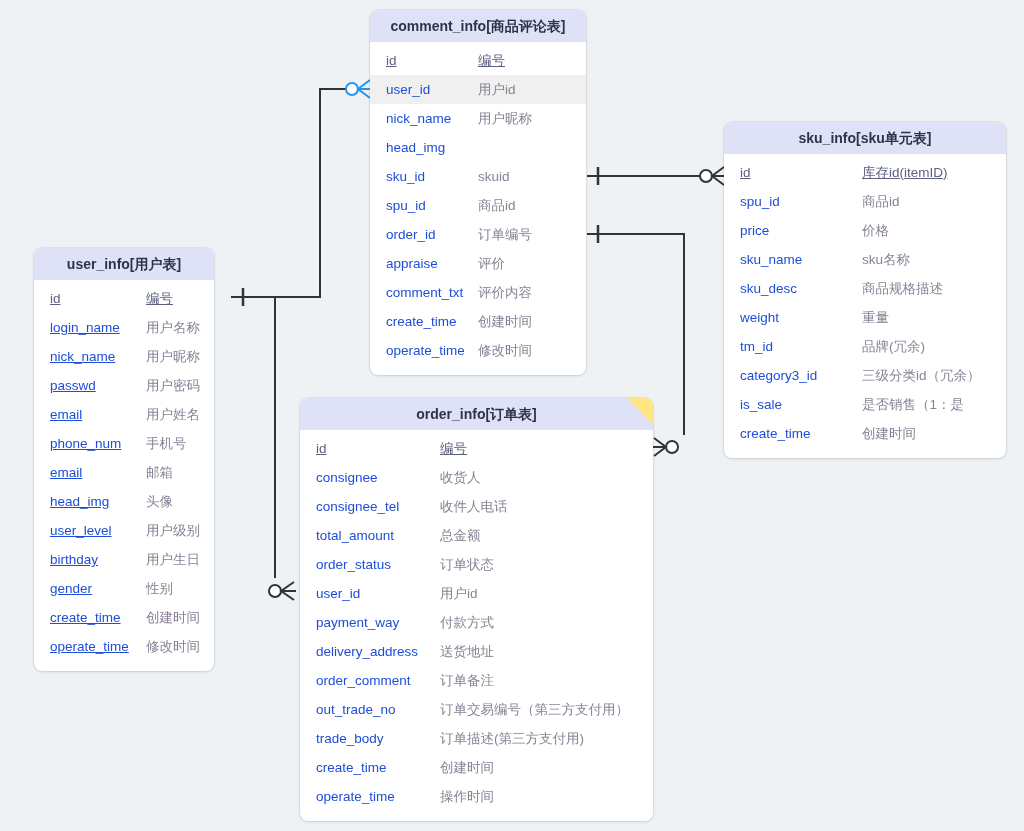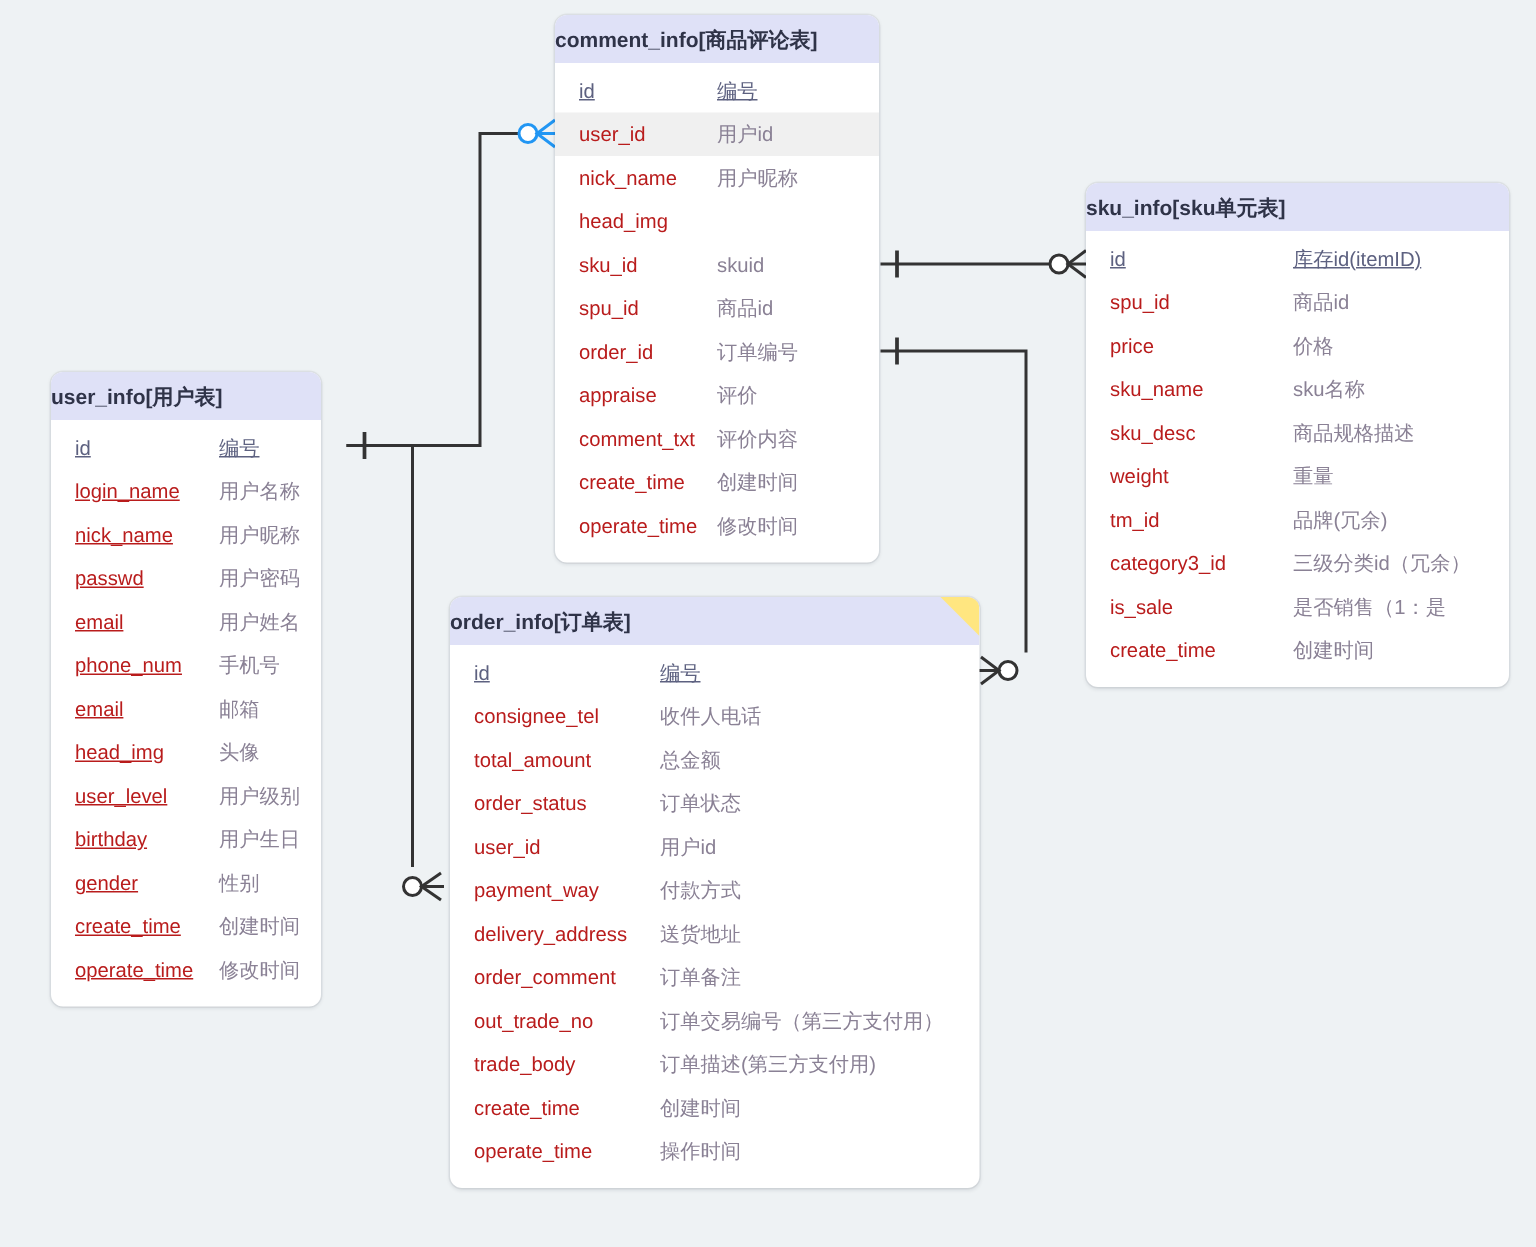--- a/index.html
+++ b/index.html
@@ -40,20 +40,21 @@
     background: #ffffff;
     border-radius: 8px;
     box-shadow: 0 1px 3px rgba(18,28,45,0.12), 0 0 0 1px rgba(18,28,45,0.05);
     overflow: hidden;
   }
   .entity-header {
     background: #dfe1f7;
     color: #2f3348;
     font-weight: bold;
     font-size: 14px;
+    text-align: center;
     line-height: 32px;
     height: 32px;
     position: relative;
     overflow: hidden;
   }
   .entity-header .fold {
     position: absolute;
     top: 0;
     right: 0;
     width: 0;
@@ -76,21 +77,21 @@
   .row.hl {
     background: #f0f0f0;
   }
   .row.pk .col-name,
   .row.pk .col-desc {
     text-decoration: underline;
     color: #5d6180;
   }
   .col-name {
     flex: 0 0 auto;
-    color: #b91c1c;
+    color: #1d4ed8;
   }
   .col-desc {
     color: #8a8195;
     text-align: center;
   }
 
   
   .e-user   .col-name { width: 96px; text-decoration: underline; }
   .e-cmt    .col-name { width: 92px; }
   .e-order  .col-name { width: 124px; }
@@ -318,20 +319,24 @@
     <div class="entity-header">
       <span>order_info[订单表]</span>
       <span class="fold"></span>
     </div>
     <div class="rows">
       <div class="row pk">
           <span class="col-name">id</span>
           <span class="col-desc">编号</span>
         </div>
       <div class="row">
+          <span class="col-name">consignee</span>
+          <span class="col-desc">收货人</span>
+        </div>
+      <div class="row">
           <span class="col-name">consignee_tel</span>
           <span class="col-desc">收件人电话</span>
         </div>
       <div class="row">
           <span class="col-name">total_amount</span>
           <span class="col-desc">总金额</span>
         </div>
       <div class="row">
           <span class="col-name">order_status</span>
           <span class="col-desc">订单状态</span>

